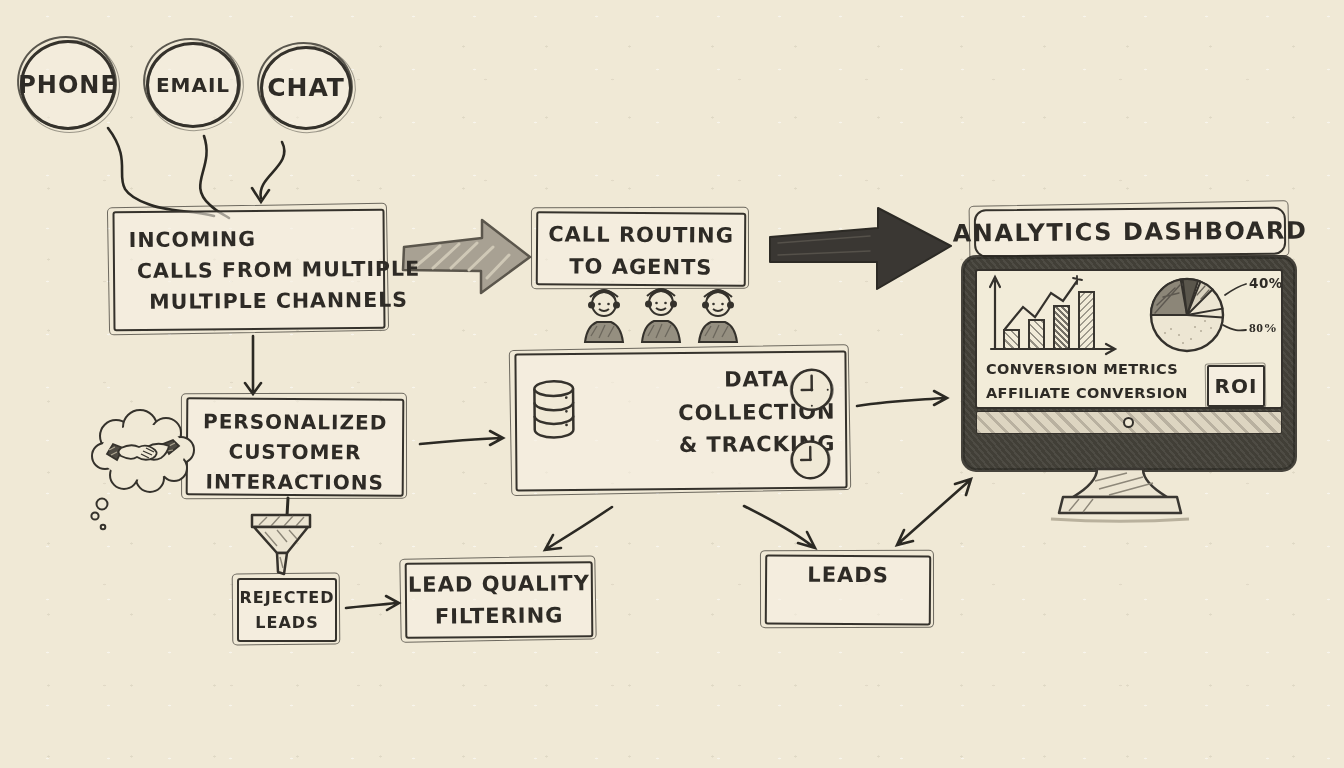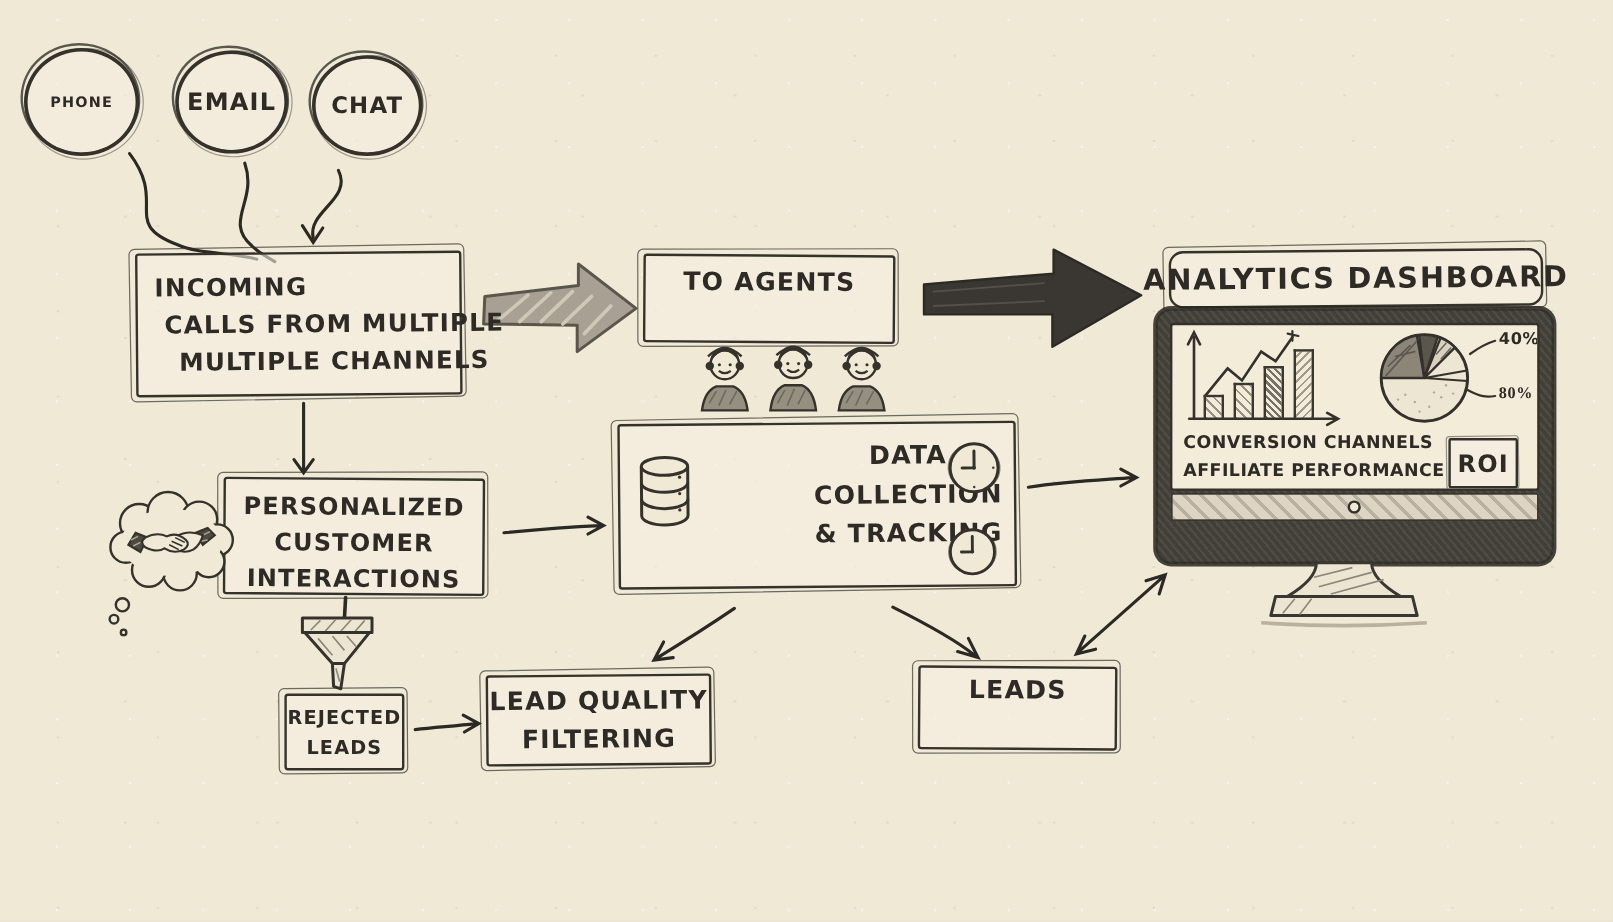--- a/index.html
+++ b/index.html
@@ -76,39 +76,40 @@
       <path d="M415,267 L440,246 M433,268 L459,244 M451,268 L477,243 M469,270 L493,247 M487,278 L509,255" stroke="#cfc8b6" stroke-width="3"></path>
     </g>
 
     <g>
       <polygon points="770,237 878,228 878,208 951,246 877,289 877,262 770,262" fill="#3a3733" stroke="#2c2a25" stroke-width="2" stroke-linejoin="round"></polygon>
       <path d="M778,243 L870,236 M778,255 L870,251" stroke="#55514a" stroke-width="1.5"></path>
     </g>
   </svg>
 
   <div class="channel" style="left:20px;top:40px;width:96px;height:90px;">
-    <span class="hand" style="font-size:12px;">PHONE</span>
+    <span class="hand" style="font-size:24px;">PHONE</span>
   </div>
   <div class="channel" style="left:146px;top:42px;width:94px;height:86px;">
     <span class="hand" style="font-size:20px;">EMAIL</span>
   </div>
   <div class="channel" style="left:260px;top:46px;width:92px;height:84px;">
-    <span class="hand" style="font-size:19px;">CHAT</span>
+    <span class="hand" style="font-size:25px;">CHAT</span>
   </div>
 
   <div class="box rot-n" style="left:113px;top:210px;width:272px;height:120px;">
     <div class="lines hand" style="font-size:20.5px;padding-top:12px;">
       <div style="padding-left:14px;">INCOMING</div>
       <div style="padding-left:22px;white-space:nowrap;">CALLS FROM MULTIPLE</div>
       <div style="padding-left:34px;white-space:nowrap;">MULTIPLE CHANNELS</div>
     </div>
   </div>
 
   <div class="box rot-p" style="left:536px;top:212px;width:210px;height:74px;">
     <div class="lines c-lines hand" style="font-size:21px;padding-top:6px;">
+      <div>CALL ROUTING</div>
       <div>TO AGENTS</div>
     </div>
   </div>
   <svg class="abs" style="left:582px;top:282px;" width="160" height="64" viewBox="0 0 160 64">
     <g stroke="#35322c" stroke-width="2" fill="none">
 
       <g transform="translate(0,2)">
         <path d="M3,58 Q5,42 15,38 L29,38 Q39,42 41,58 Z" fill="#958f80"></path>
         <path d="M9,52 L15,42 M17,54 L23,41 M26,53 L32,42" stroke="#6c675c" stroke-width="1.3"></path>
         <circle cx="22" cy="20" r="12" fill="#f0e9d6"></circle>
@@ -194,22 +195,22 @@
             <circle cx="30" cy="60" r="1"></circle>
             <circle cx="76" cy="55" r="1"></circle>
         </g>
 
         <path d="M90,22 C100,15 104,13 111,11" stroke-width="1.8"></path>
         <path d="M88,52 C99,58 104,58 111,57" stroke-width="1.8"></path>
       </svg>
       <span class="pie-label hand" style="left:272px;top:2px;">40%</span>
       <span class="pie-label hand" style="left:272px;top:47px;font-family:Liberation Serif, serif;">80%</span>
 
-      <span class="screen-text hand" style="left:9px;top:88px;">CONVERSION CHANNELS</span>
-      <span class="screen-text hand" style="left:9px;top:112px;">AFFILIATE PERFORMANCE</span>
+      <span class="screen-text hand" style="left:9px;top:88px;">CONVERSION METRICS</span>
+      <span class="screen-text hand" style="left:9px;top:112px;">AFFILIATE CONVERSION</span>
 
       <div class="roi-box hand">
         <span>ROI</span>
       </div>
     </div>
     <div class="bezel-strip">
       <div class="power-dot"></div>
     </div>
   </div>
 

